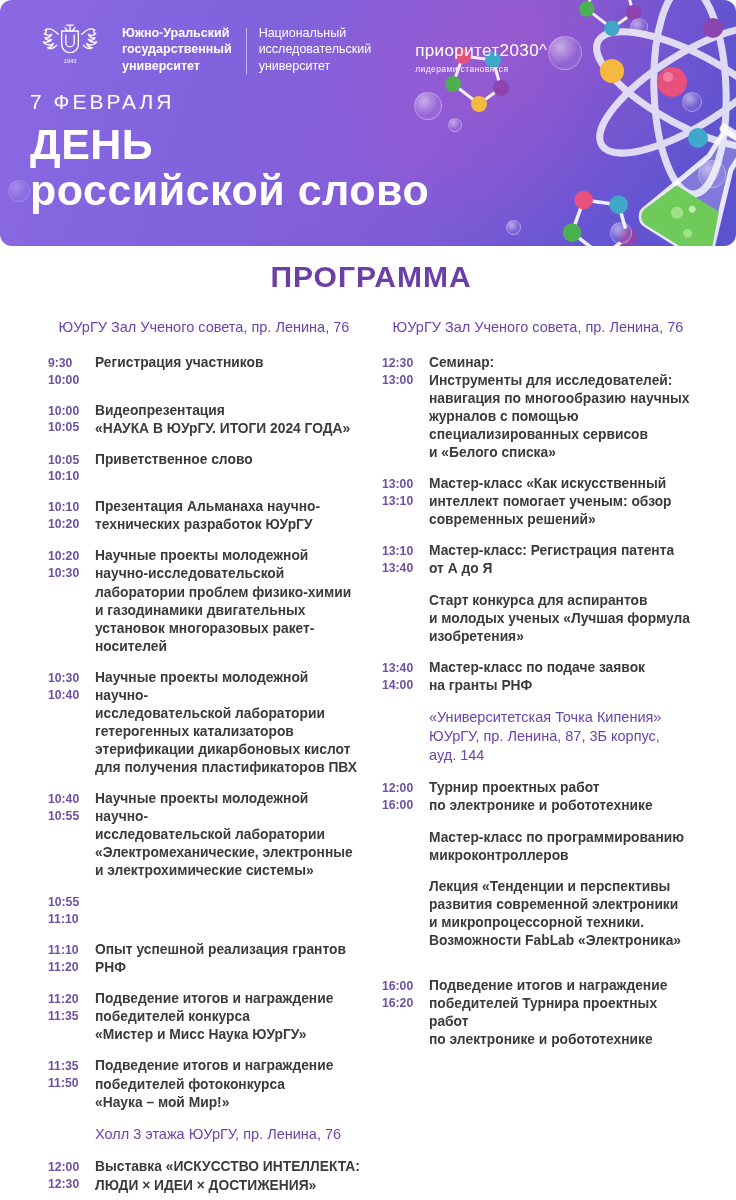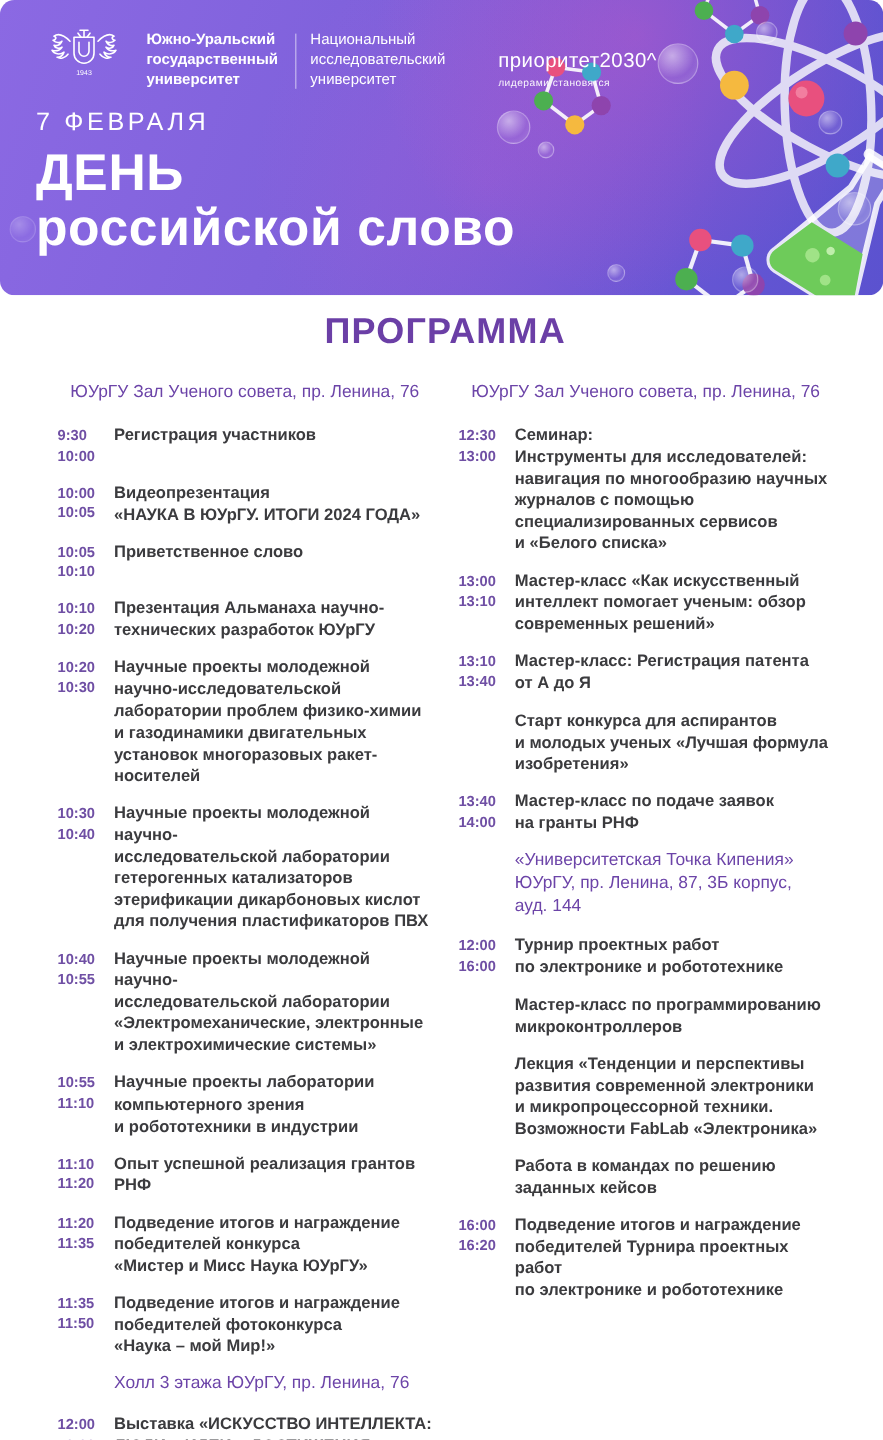--- a/index.html
+++ b/index.html
@@ -224,23 +224,20 @@
             <div class="desc">Научные проекты молодежной научно-
 исследовательской лаборатории
 «Электромеханические, электронные
 и электрохимические системы»</div>
           </div>
           <div class="item">
             <div class="time">
               <div>10:55</div>
               <div>11:10</div>
             </div>
-            <div class="desc">Научные проекты лаборатории
-компьютерного зрения
-и робототехники в индустрии</div>
           </div>
           <div class="item">
             <div class="time">
               <div>11:10</div>
               <div>11:20</div>
             </div>
             <div class="desc">Опыт успешной реализация грантов
 РНФ</div>
           </div>
           <div class="item">
@@ -336,22 +333,20 @@
           </div>
           <div class="item">
             <div class="time"></div>
             <div class="desc">Лекция «Тенденции и перспективы
 развития современной электроники
 и микропроцессорной техники.
 Возможности FabLab «Электроника»</div>
           </div>
           <div class="item">
             <div class="time"></div>
-            <div class="desc">Работа в командах по решению
-заданных кейсов</div>
           </div>
           <div class="item">
             <div class="time">
               <div>16:00</div>
               <div>16:20</div>
             </div>
             <div class="desc">Подведение итогов и награждение
 победителей Турнира проектных работ
 по электронике и робототехнике</div>
           </div>

